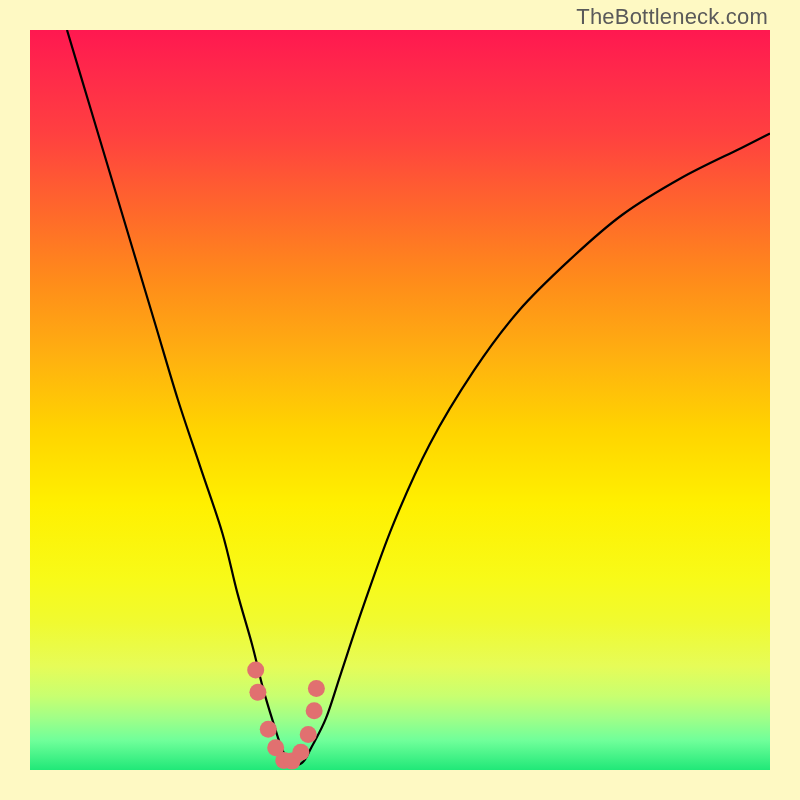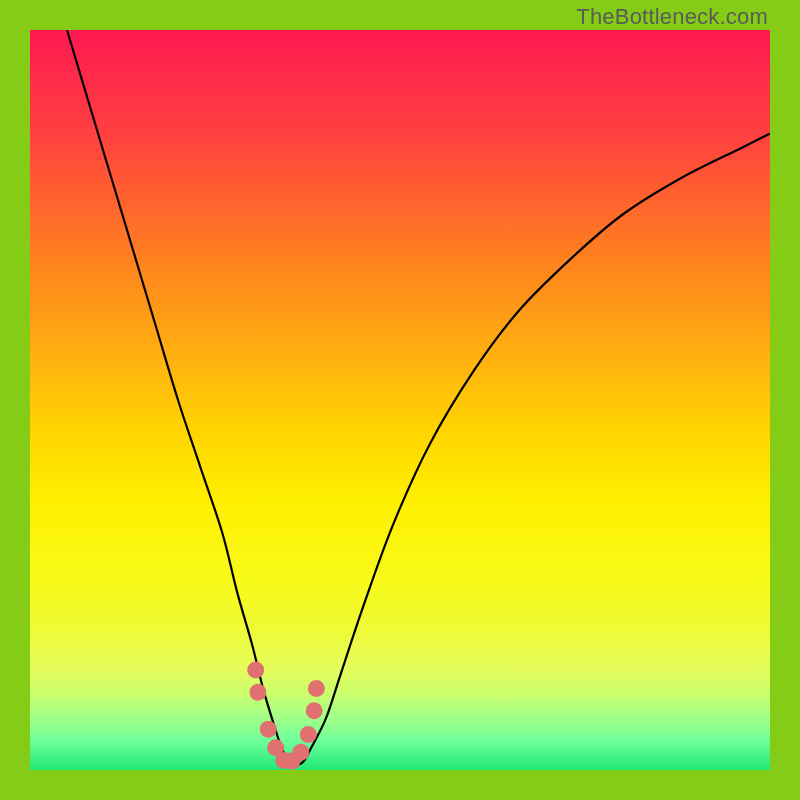--- a/index.html
+++ b/index.html
@@ -7,21 +7,21 @@
     padding: 0;
     width: 800px;
     height: 800px;
     overflow: hidden;
     background: #000;
     font-family: Arial, Helvetica, sans-serif;
   }
   .frame {
     position: absolute;
     inset: 0;
-    background: #84cc16;
+    background: #fef9c3;
   }
   .plot-area {
     position: absolute;
     left: 30px;
     top: 30px;
     width: 740px;
     height: 740px;
     overflow: hidden;
   }
   .gradient-bg {

